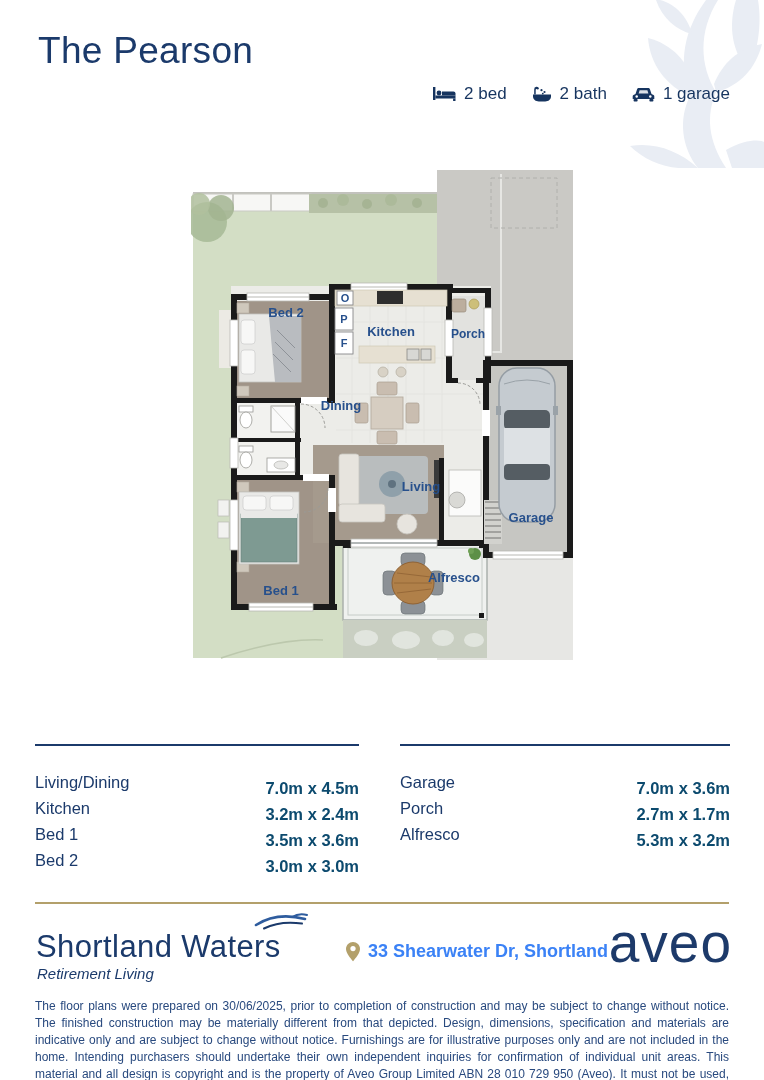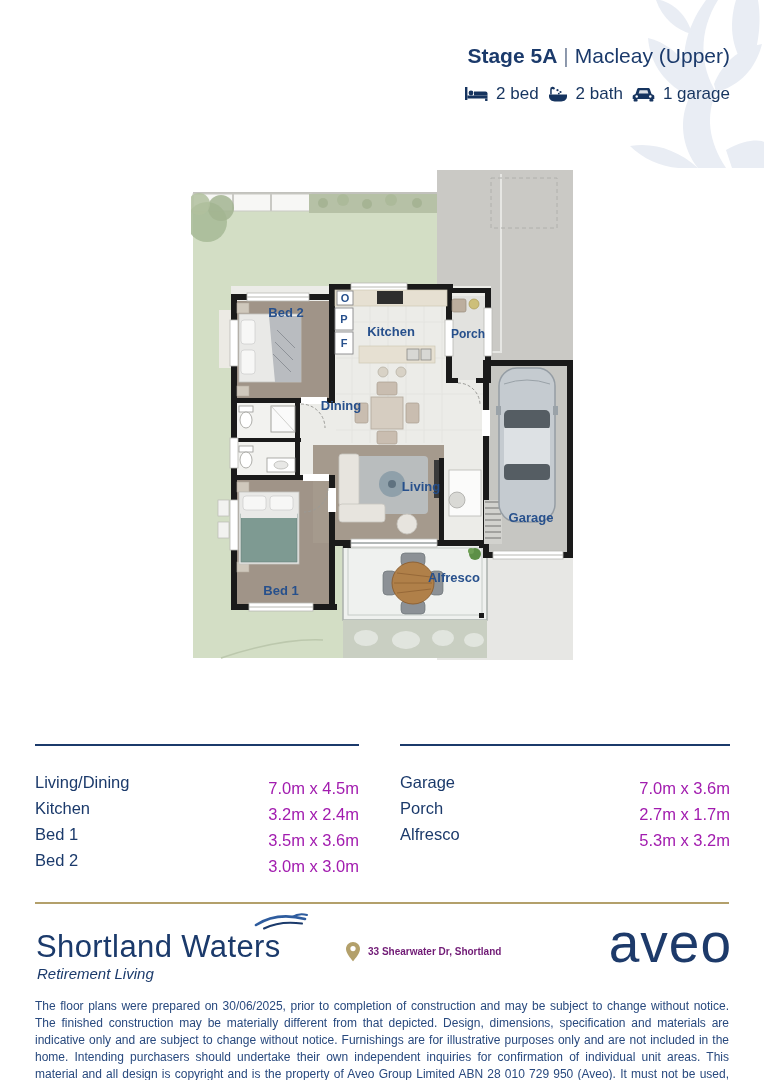--- a/index.html
+++ b/index.html
@@ -6,44 +6,44 @@
   .page{
     position:relative;width:764px;height:1080px;background:#ffffff;overflow:hidden;
     font-family:"Liberation Sans", sans-serif;color:#1b3a6b;
   }
   
   .watermark{position:absolute;top:0;right:0;width:178px;height:168px;}
   .title{position:absolute;left:38px;top:30px;font-size:37px;font-weight:500;letter-spacing:.3px;color:#1b3a6b;}
   .stage-line{position:absolute;right:34px;top:44px;font-size:21px;white-space:nowrap;text-align:right;}
   .stage-line .stage{font-weight:700;}
   .stage-line .sep{color:#7c89a0;padding:0 6px;font-weight:400;}
-  .features{position:absolute;right:34px;top:84px;display:flex;gap:8px;align-items:flex-start;}
+  .features{position:absolute;right:34px;top:84px;display:flex;gap:24px;align-items:flex-start;}
   .feature{display:flex;align-items:center;gap:7px;font-size:17px;color:#16345f;}
   .feature svg{display:block;}
   
   .plan{position:absolute;left:191px;top:170px;width:382px;height:495px;}
   .plan svg{display:block;}
   .room-label{font-family:"Liberation Sans",sans-serif;font-weight:700;fill:#27508c;}
   .appl-label{font-family:"Liberation Sans",sans-serif;font-weight:700;fill:#27508c;}
   
   .dims{position:absolute;top:744px;}
   .dims.left{left:35px;width:324px;}
   .dims.right{left:400px;width:330px;}
   .dims .rule{border-top:2px solid #1b3a6b;height:0;}
   .dims .rows{margin-top:23px;}
   .dim-row{display:flex;justify-content:space-between;align-items:center;height:26px;font-size:16.5px;}
   .dim-row .room{font-weight:400;color:#1b3a6b;}
-  .dim-row .size{font-weight:400;color:#a21caf;margin-top:12px;}
+  .dim-row .size{font-weight:700;color:#0c4a6e;margin-top:12px;}
   
   .gold-rule{position:absolute;left:35px;right:35px;top:902px;border-top:2px solid #b3a06b;}
   .brand{position:absolute;left:36px;top:929px;font-size:31px;font-weight:500;letter-spacing:.4px;color:#1b3a6b;white-space:nowrap;}
   .brand-swoosh{position:absolute;left:252px;top:911px;}
   .brand-sub{position:absolute;left:37px;top:965px;font-size:15px;font-weight:400;color:#1b3a6b;font-style:italic;}
   .address{position:absolute;left:346px;top:941px;display:flex;align-items:center;gap:8px;}
-  .address .addr-text{font-size:10px;font-weight:700;color:#701a75;white-space:nowrap;}
+  .address .addr-text{font-size:18px;font-weight:700;color:#3b82f6;white-space:nowrap;}
   .aveo{position:absolute;right:32px;top:916px;font-size:55px;font-weight:500;letter-spacing:1px;color:#1d3a6a;line-height:1;}
   .disclaimer{
     position:absolute;left:35px;top:998px;width:694px;
     font-size:12px;line-height:17px;text-align:justify;color:#28497e;
   }
 </style>
 </head>
 <body>
 
 <div class="page">
@@ -55,23 +55,21 @@
         <path d="M150 0 C142 26 146 52 162 70 C172 52 176 24 172 0 Z"></path>
         <path d="M104 96 C80 86 64 64 62 38 C86 44 102 62 108 84 Z"></path>
         <path d="M130 92 C154 86 170 68 176 44 C152 48 136 64 128 84 Z"></path>
         <path d="M112 168 C92 150 68 142 44 146 C60 162 84 170 106 168 Z"></path>
         <path d="M140 150 C160 138 176 140 178 142 L178 168 L146 168 Z"></path>
         <path d="M70 0 C76 18 90 30 106 34 C102 18 90 4 74 0 Z"></path>
       </g>
     </svg>
   </div>
 
-  <div class="stage-line">
-    <span class="stage">Stage 5A</span><span class="sep">|</span><span class="variant">Macleay (Upper)</span>
-  </div>
+  <div class="title">The Pearson</div>
 
   <div class="features">
     <div class="feature">
       <svg width="25" height="17" viewBox="0 0 25 17">
         <g fill="#16345f">
           <rect x="1" y="1" width="2.4" height="13"></rect>
           <circle cx="7" cy="7" r="2.4"></circle>
           <path d="M10 5.5 h11.5 a2 2 0 0 1 2 2 V9.5 H10 Z"></path>
           <rect x="3.4" y="9.5" width="20.1" height="3"></rect>
           <rect x="21.1" y="12.5" width="2.4" height="2.5"></rect>

